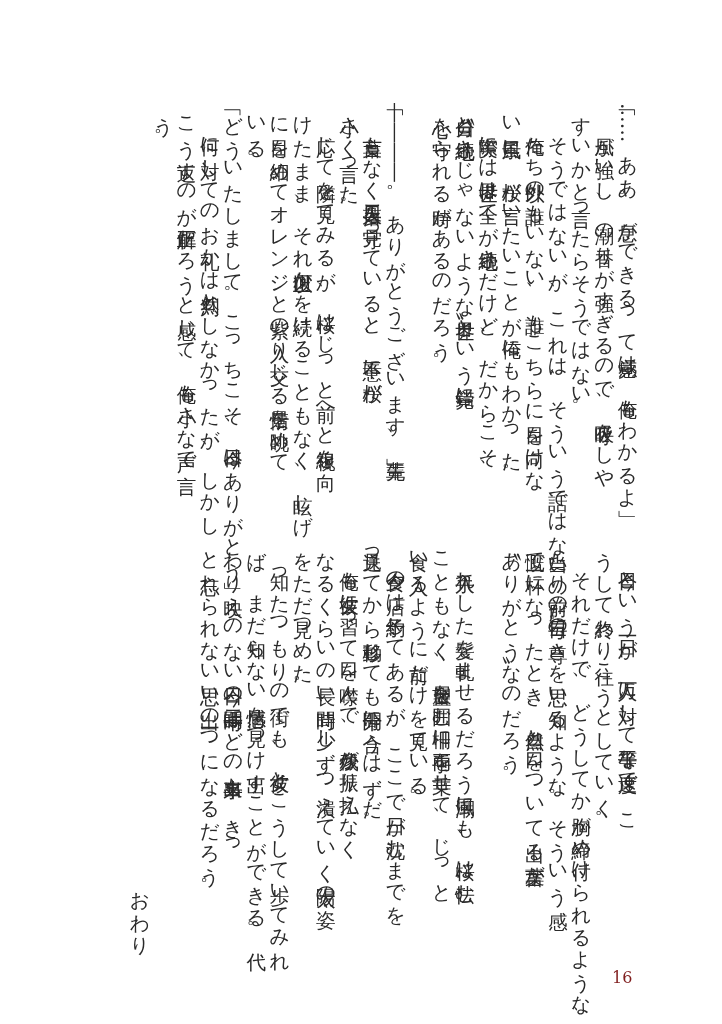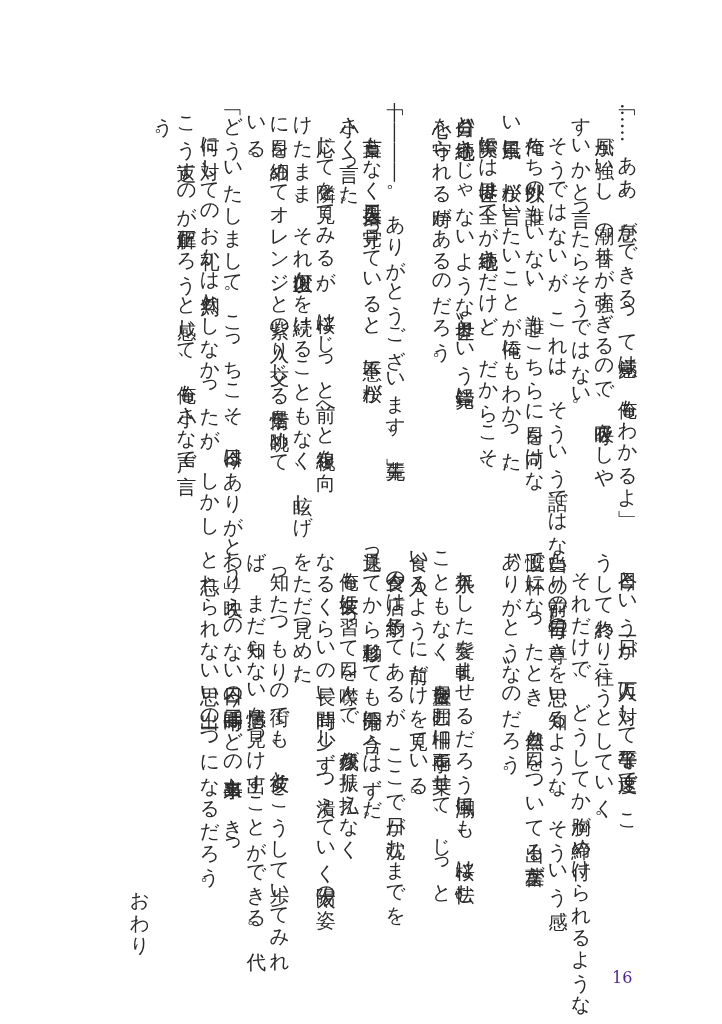--- a/index.html
+++ b/index.html
@@ -55,21 +55,21 @@
       line-height: 23.2px;
       top: 878px;
       left: 128px;
     }
     .page-number {
       position: absolute;
       top: 968px;
       left: 612px;
       font-size: 16px;
       font-family: "DejaVu Serif", "Liberation Serif", serif;
-      color: #4c1d95;
+      color: #7f1d1d;
       text-align: center;
     }
   </style>
 </head>
 <body>
 
 <div class="page">
 
   <div class="block block-top">
     <span class="line">「……ああ。息ができるって感覚は、俺もわかるよ」</span>

